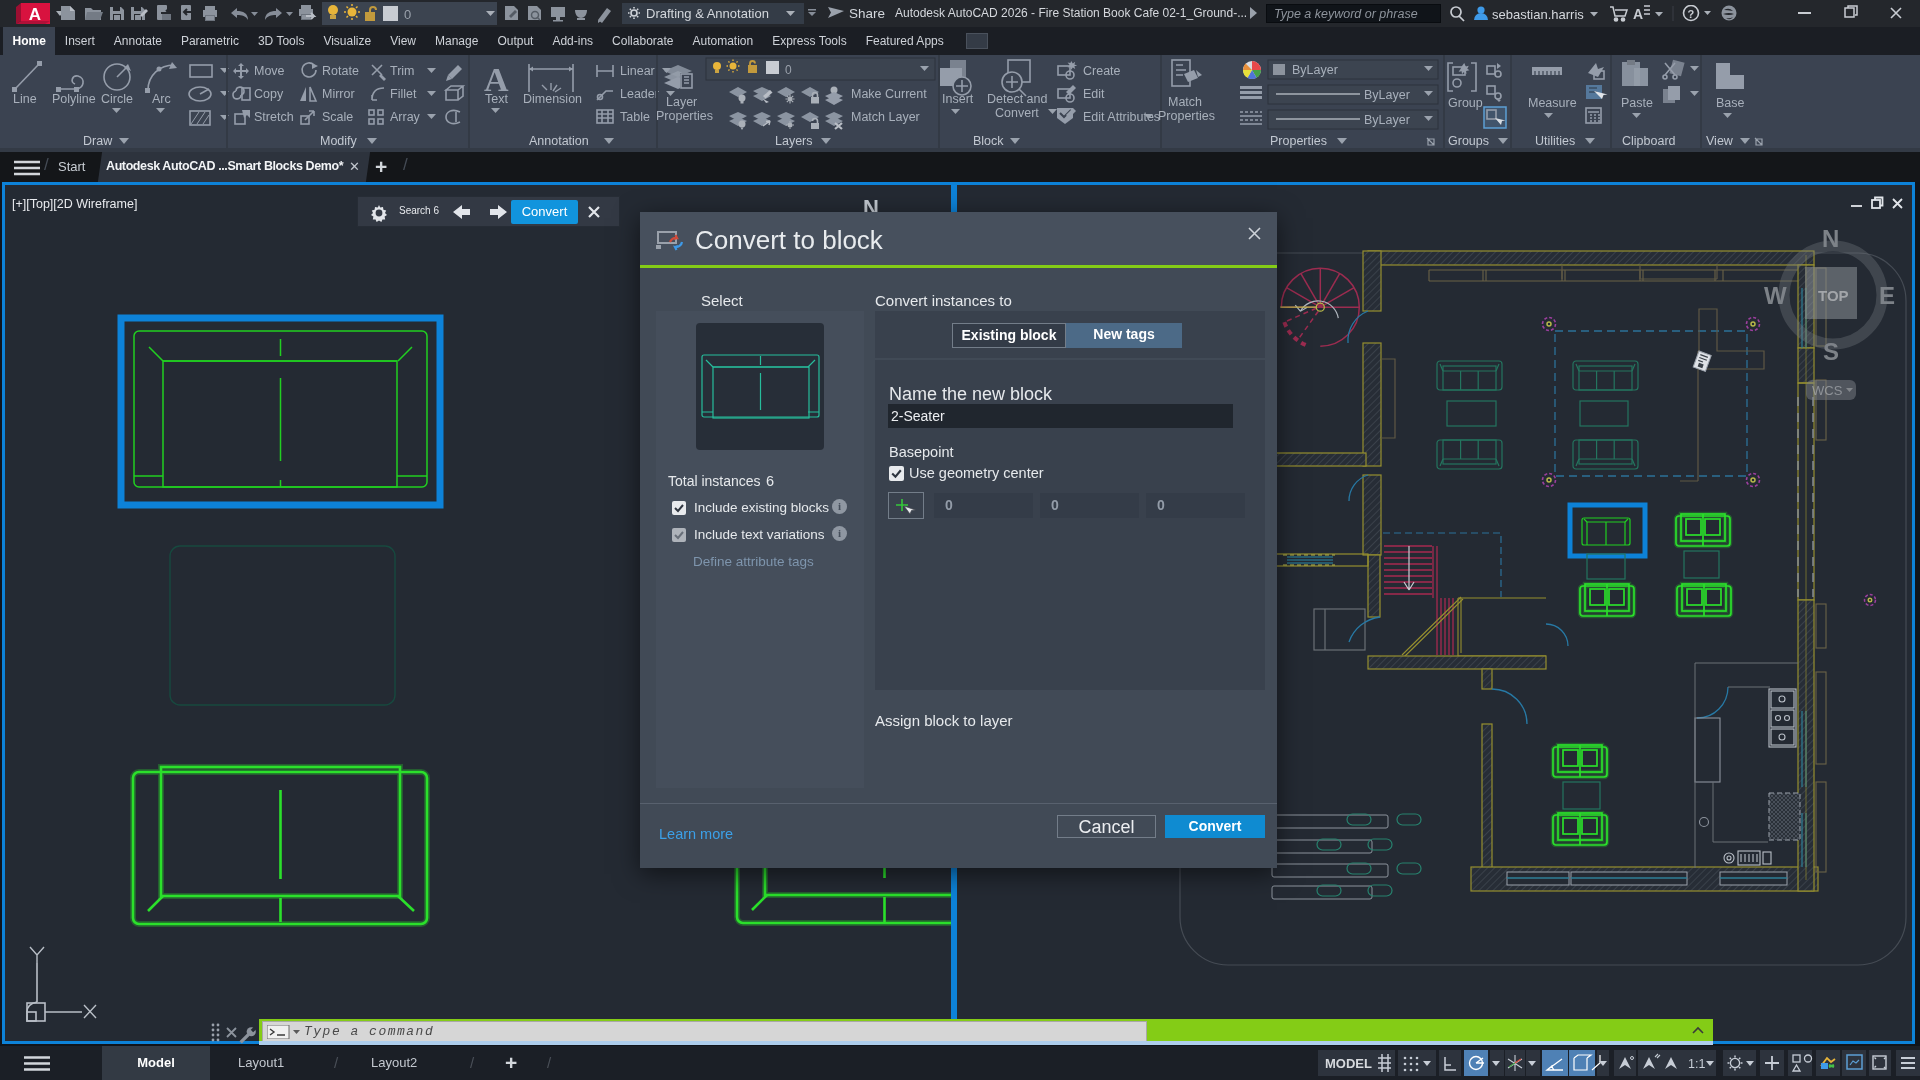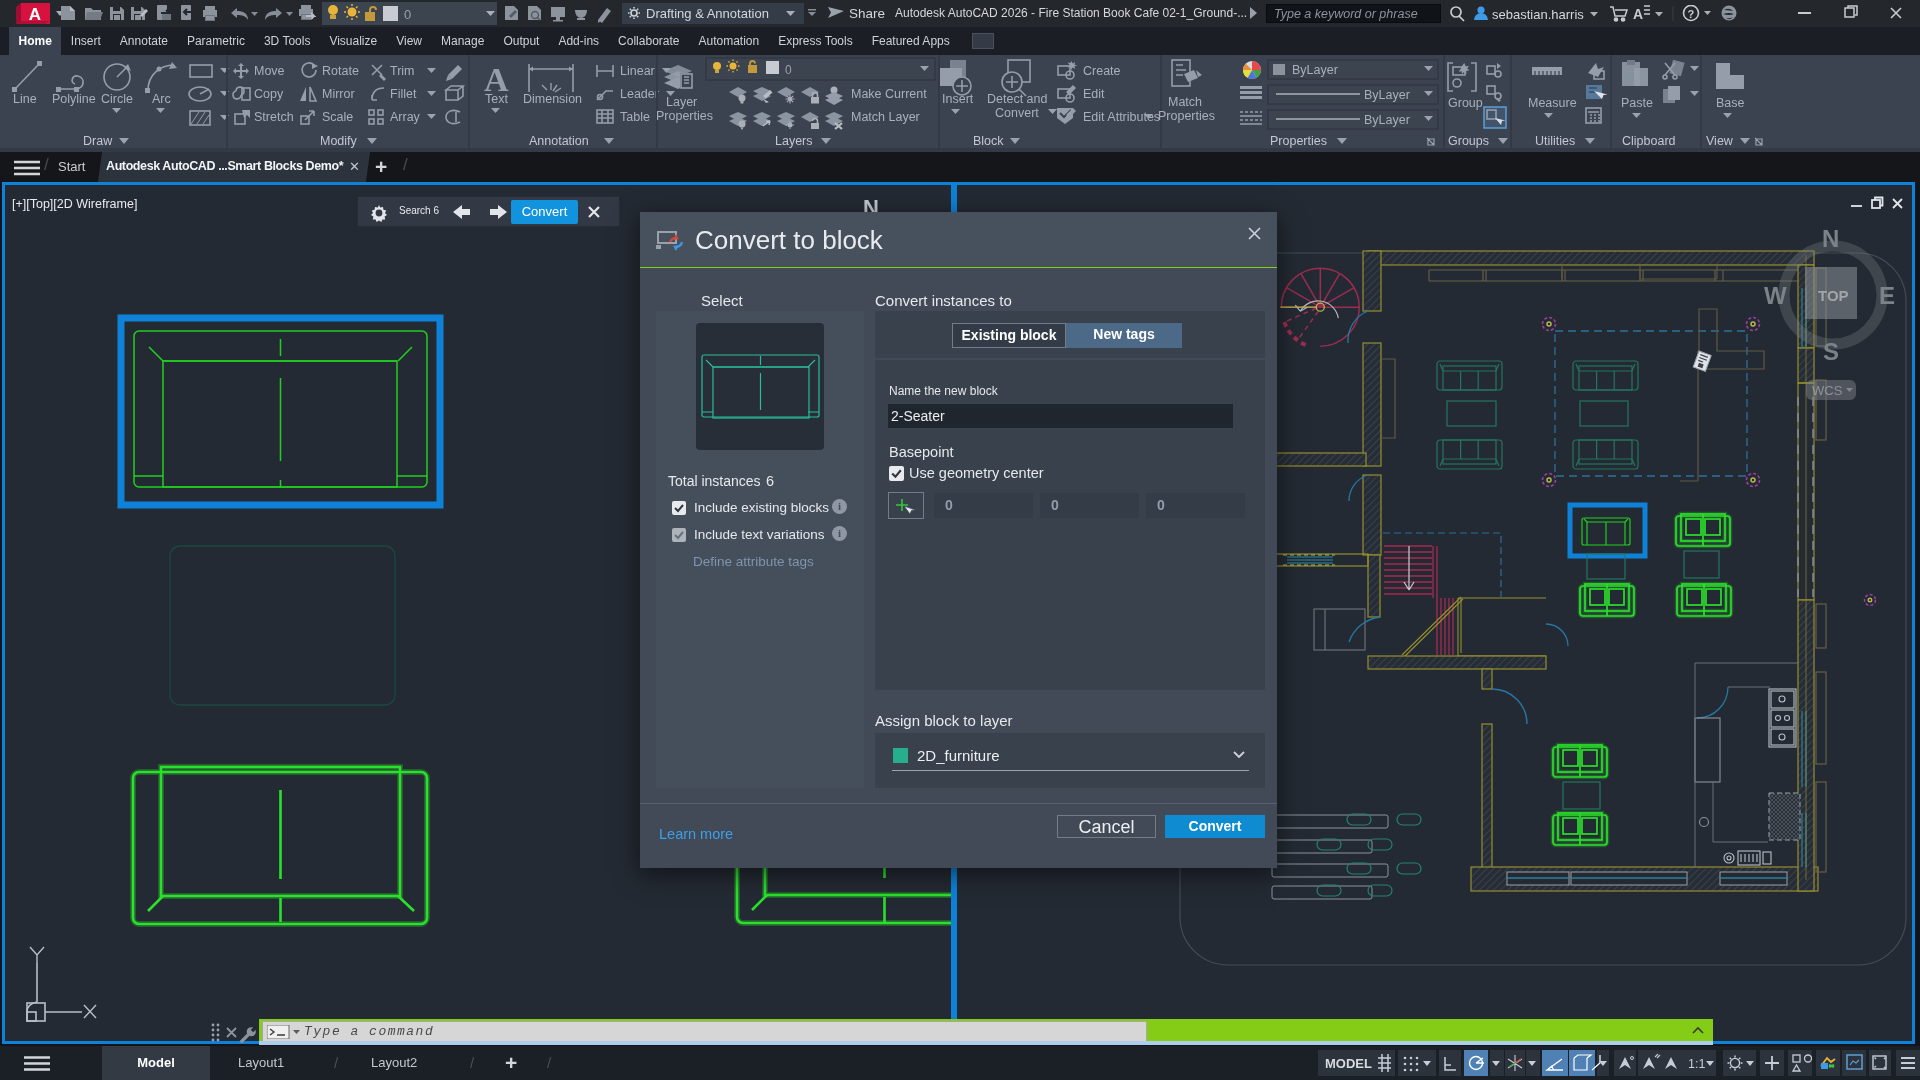--- a/index.html
+++ b/index.html
@@ -8,21 +8,21 @@
 #titlebar{position:absolute;left:0;top:0;width:1920px;height:27px;background:#24272c;}
 #tabrow{position:absolute;left:0;top:27px;width:1920px;height:28px;background:#1b1e24;}
 #ribbon{position:absolute;left:0;top:55px;width:1920px;height:97px;background:#3b4351;}
 #filebar{position:absolute;left:0;top:152px;width:1920px;height:30px;background:#141619;}
 #canvas{position:absolute;left:0;top:182px;width:1920px;height:864px;background:#10141b;}
 #statusbar{position:absolute;left:0;top:1046px;width:1920px;height:34px;background:#1b1f26;}
 .rtab{display:inline-block;padding:0 9.5px;font-size:12px;color:#ced2d8;line-height:28px;}
 .rtab.active{background:#3b4351;color:#fff;font-weight:bold;}
 .viewport{position:absolute;border:3px solid #0d82d8;background:#242a33;}
 #dlg{position:absolute;left:640px;top:212px;width:637px;height:656px;background:#414a56;box-shadow:0 6px 24px rgba(0,0,0,.55);}
-#dlg .hdr{position:absolute;left:0;top:0;width:100%;height:56px;background:#47505d;border-bottom:1px solid #84cc16;}
+#dlg .hdr{position:absolute;left:0;top:0;width:100%;height:56px;background:#47505d;border-bottom:3px solid #84cc16;}
 #dlg .title{position:absolute;left:55px;top:13px;font-size:26px;color:#e8ebee;}
 .blk-btn{position:absolute;height:25px;font-size:14px;font-weight:bold;color:#fff;text-align:center;line-height:23px;}
 #cmdbar{position:absolute;left:259px;top:1019px;width:1454px;height:26px;background:#84cc16;}
 .ltab{display:inline-block;padding:0 13px;line-height:34px;font-size:13px;color:#c3c8cf;text-align:center;}
 .ltab.active{background:#333a44;color:#fff;font-weight:bold;}
 .slash{color:#4a5058;font-size:15px;}
 </style></head>
 <body>
 <div id="titlebar">
   <svg class="abs" style="left:0;top:0" width="1920" height="27" viewBox="0 0 1920 27">
@@ -181,21 +181,21 @@
     <path d="M207 7 l8 0 l-4 4.5 z" fill="#aab0b8"></path>
     <line x1="225" y1="1" x2="225" y2="16" stroke="#3a3f46" stroke-width="1"></line>
     <circle cx="243" cy="8" r="7.5" fill="none" stroke="#c8ccd2" stroke-width="1.6"></circle>
       <text x="239.5" y="12.5" font-size="11" font-weight="bold" fill="#c8ccd2">?</text>
     <path d="M256 6 l7 0 l-3.5 4 z" fill="#aab0b8"></path>
     <circle cx="281" cy="8" r="7.5" fill="#8c939d"></circle>
       <path d="M276 5 q5 -3 9 1 q-6 -1 -9 -1 z M275 9 q6 -2 11 0 q-5 2 -11 0 z M278 13 q4 1 7 -1 q-3 4 -7 1 z" fill="#24272c"></path>
   </svg>
 </div>
 <div id="tabrow">
-  <div style="padding-left:9px;white-space:nowrap;">
+  <div style="padding-left:3px;white-space:nowrap;">
     <span class="rtab active">Home</span><span class="rtab">Insert</span><span class="rtab">Annotate</span><span class="rtab">Parametric</span><span class="rtab">3D Tools</span><span class="rtab">Visualize</span><span class="rtab">View</span><span class="rtab">Manage</span><span class="rtab">Output</span><span class="rtab">Add-ins</span><span class="rtab">Collaborate</span><span class="rtab">Automation</span><span class="rtab">Express Tools</span><span class="rtab">Featured Apps</span>
     <span style="display:inline-block;width:22px;height:16px;background:#343b46;vertical-align:middle;margin-left:8px;border:1px solid #4a515c;"></span>
   </div>
 </div>
 <div id="ribbon">
 <svg class="abs" style="left:0;top:0" width="1920" height="97" viewBox="0 0 1920 97" font-family="Liberation Sans, sans-serif">
 <style>
 .ic{stroke:#959daa;fill:none;stroke-width:1.6;}
 .icf{fill:#959daa;}
 .ctxt{fill:#a8b0bb;font-size:12.5px;}
@@ -1133,46 +1133,38 @@
     <div class="abs" style="left:38px;top:216px;font-size:13.5px;color:#e6e9ec;">Include text variations</div>
     <div class="abs" style="left:176px;top:215px;width:15px;height:15px;border-radius:50%;background:#8f97a2;color:#454e5b;font-size:11px;font-weight:bold;text-align:center;line-height:15px;font-family:'Liberation Serif',serif;">i</div>
     <div class="abs" style="left:37px;top:243px;font-size:13.5px;color:#7e95ad;">Define attribute tags</div>
   </div>
   <div class="abs" style="left:235px;top:80px;font-size:15px;color:#e6e9ec;">Convert instances to</div>
   <div class="abs" style="left:235px;top:99px;width:390px;height:47px;background:#39414d;">
     <div class="blk-btn" style="left:77px;top:12px;width:114px;background:#333b47;border:1px solid #737d89;">Existing block</div>
     <div class="blk-btn" style="left:191px;top:12px;width:116px;background:#4c6a87;">New tags</div>
   </div>
   <div class="abs" style="left:235px;top:148px;width:390px;height:330px;background:#39414d;">
-    <div class="abs" style="left:14px;top:24px;font-size:12px;color:#e6e9ec;">Name the new block</div>
+    <div class="abs" style="left:14px;top:24px;font-size:18px;color:#e6e9ec;">Name the new block</div>
     <div class="abs" style="left:13px;top:44px;width:345px;height:24px;background:#20262e;color:#eceef1;font-size:14px;line-height:24px;padding-left:3px;">2-Seater</div>
     <div class="abs" style="left:14px;top:84px;font-size:14.5px;color:#e6e9ec;">Basepoint</div>
     <div class="abs" style="left:14px;top:106px;width:15px;height:15px;background:#e8eaed;border-radius:2px;">
       <svg width="15" height="15" viewBox="0 0 14 14">
           <path d="M3 7 l3 3 l5 -6" stroke="#2e353f" stroke-width="2" fill="none"></path>
         </svg>
     </div>
     <div class="abs" style="left:34px;top:105px;font-size:14.5px;color:#e6e9ec;">Use geometry center</div>
     <div class="abs" style="left:13px;top:132px;width:36px;height:27px;border:1px solid #737d89;">
       <svg width="34" height="25" viewBox="0 0 34 25">
           <path d="M13 6 v12 M7 12 h12" stroke="#35c83a" stroke-width="1.6"></path>
           <path d="M15 13 l6 8 l1.5 -3.5 l4 -0.5 z" fill="#e8eaed" stroke="#40454d" stroke-width="0.7"></path>
         </svg>
     </div>
     <div class="abs" style="left:59px;top:133px;width:99px;height:25px;background:#343c48;color:#939ca8;font-size:14px;font-weight:bold;line-height:25px;padding-left:11px;">0</div>
     <div class="abs" style="left:165px;top:133px;width:99px;height:25px;background:#343c48;color:#939ca8;font-size:14px;font-weight:bold;line-height:25px;padding-left:11px;">0</div>
     <div class="abs" style="left:271px;top:133px;width:99px;height:25px;background:#343c48;color:#939ca8;font-size:14px;font-weight:bold;line-height:25px;padding-left:11px;">0</div>
   </div>
   <div class="abs" style="left:235px;top:500px;font-size:15px;color:#e6e9ec;">Assign block to layer</div>
-  <div class="abs" style="left:235px;top:521px;width:390px;height:55px;background:#39414d;">
-    <div class="abs" style="left:18px;top:15px;width:15px;height:15px;background:#27ae8d;"></div>
-    <div class="abs" style="left:42px;top:14px;font-size:15px;color:#eceef1;">2D_furniture</div>
-    <div class="abs" style="left:17px;top:37px;width:357px;height:1px;background:#9aa3ae;"></div>
-    <svg class="abs" style="left:358px;top:18px" width="12" height="8" viewBox="0 0 12 8">
-        <path d="M1 1 l5 5 l5 -5" stroke="#ced3d9" stroke-width="1.8" fill="none"></path>
-      </svg>
-  </div>
   <div class="abs" style="left:0;top:591px;width:637px;height:65px;background:#414a56;border-top:1px solid #58616e;">
     <div class="abs" style="left:19px;top:22px;font-size:14.5px;color:#3ba0e8;">Learn more</div>
     <div class="abs" style="left:417px;top:11px;width:99px;height:23px;border:1px solid #737d89;color:#eceef1;font-size:18px;text-align:center;line-height:22px;">Cancel</div>
     <div class="abs" style="left:525px;top:11px;width:100px;height:23px;background:#0f8bd1;color:#fff;font-size:14px;font-weight:bold;text-align:center;line-height:23px;">Convert</div>
   </div>
 </div>
 
 </body></html>

